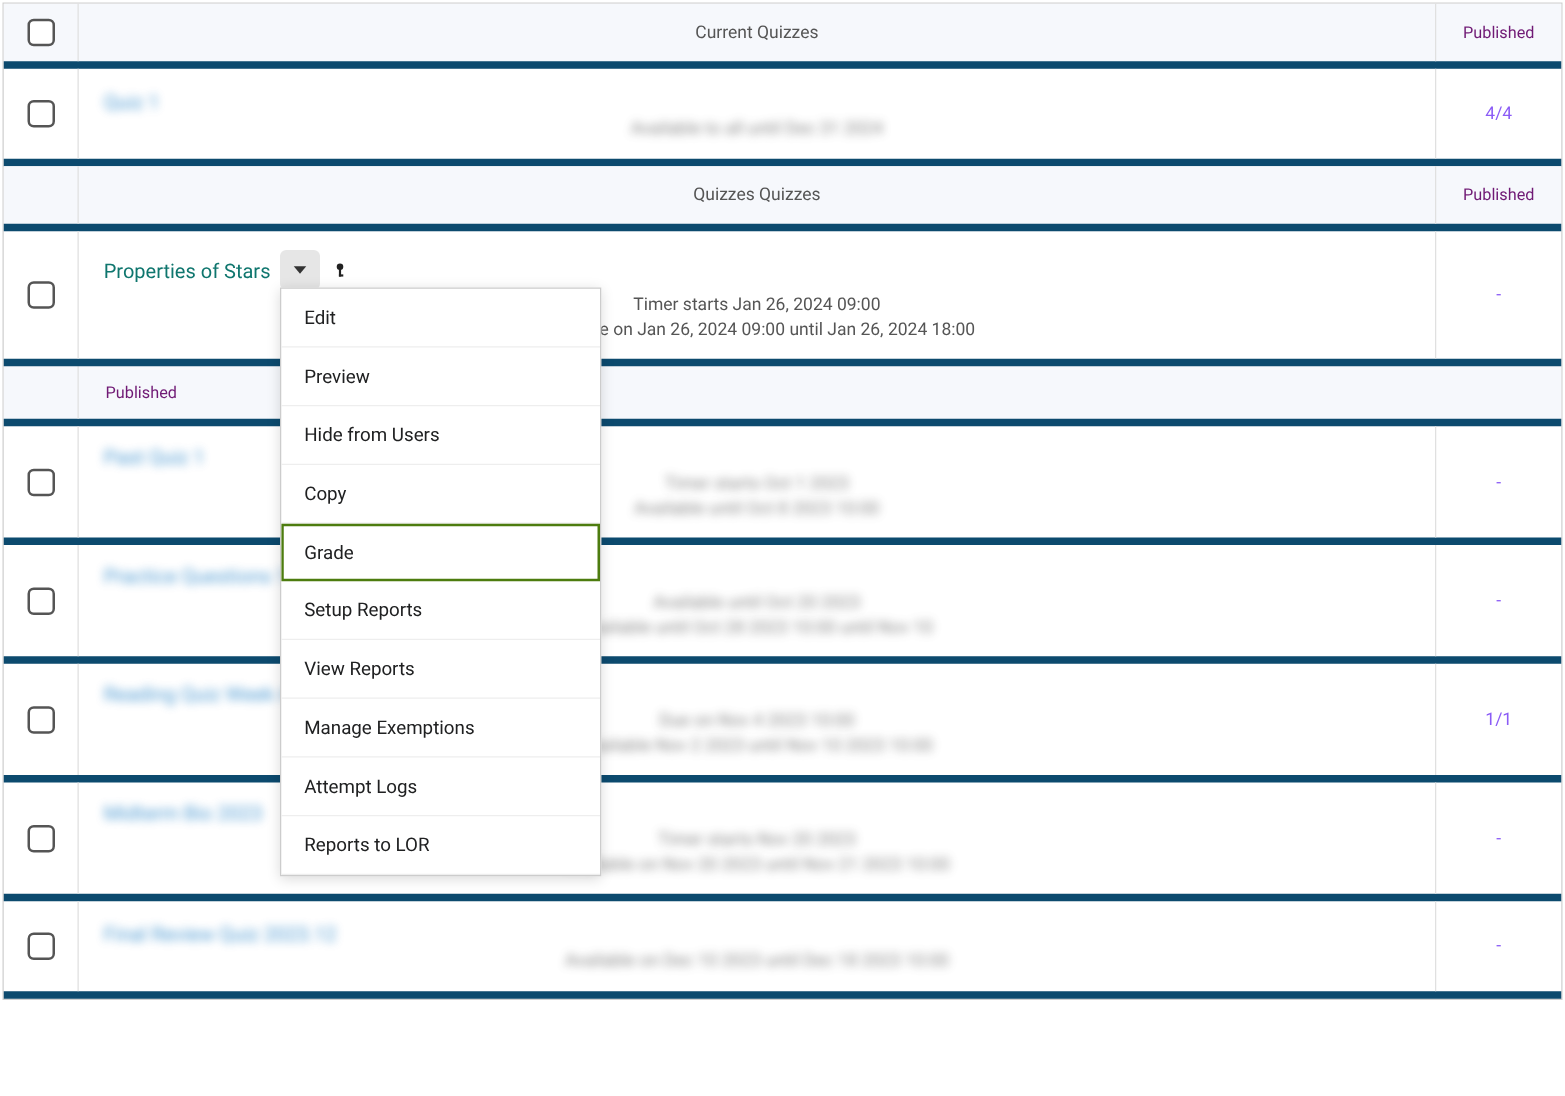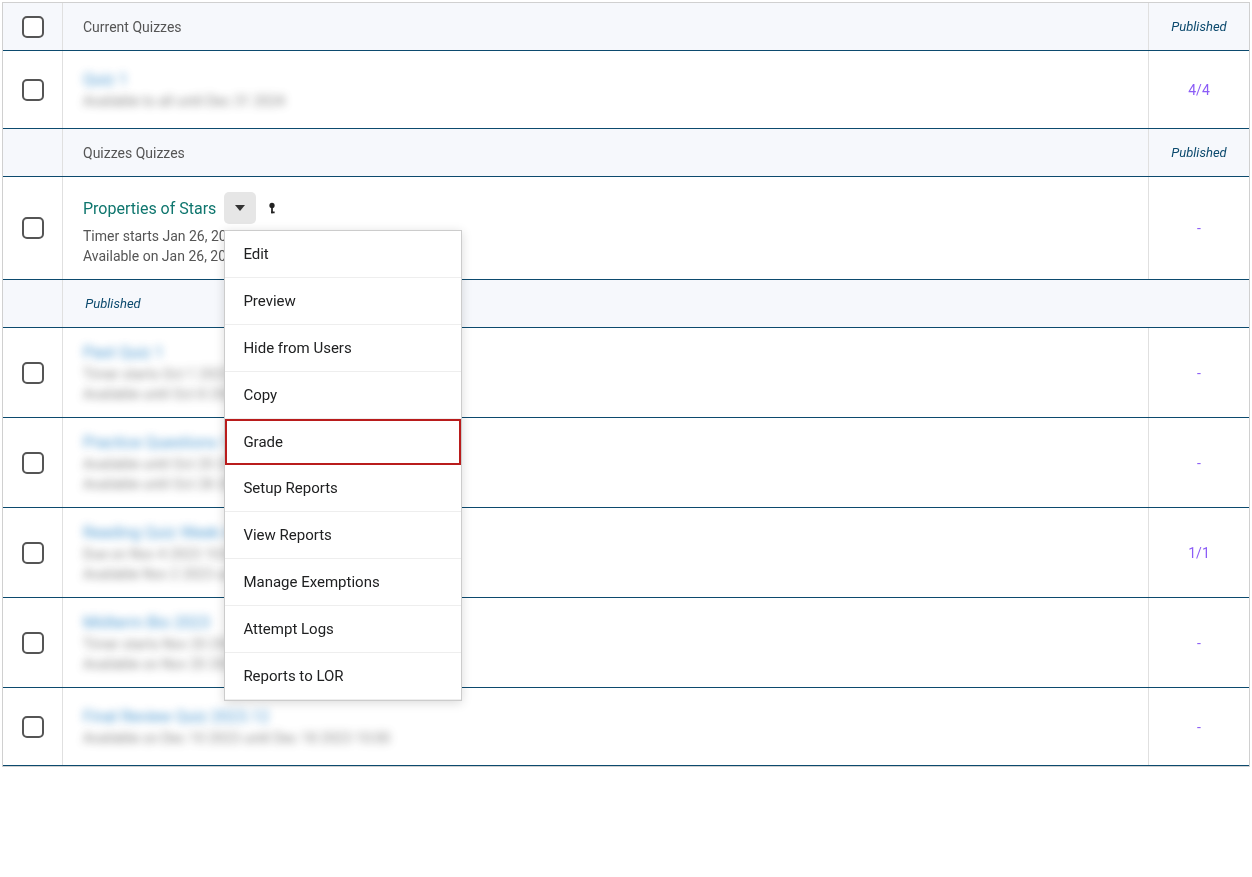--- a/index.html
+++ b/index.html
@@ -9,22 +9,23 @@
     color: #202122;
     font-size: 14px;
   }
   .container {
     border: 1px solid #d0d0d0;
     margin: 2px;
     background: #fff;
   }
   .row {
     display: flex;
-    border-bottom: 1px solid #0c4a6e;
+    border-bottom: 6px solid #0c4a6e;
     min-height: 48px;
+    text-align: center;
   }
   .cell-check {
     width: 60px;
     display: flex;
     align-items: center;
     justify-content: center;
     border-right: 1px solid #e0e0e0;
   }
   .cell-main {
     flex: 1;
@@ -44,22 +45,21 @@
   }
   .section-header {
     background: #f6f8fc;
   }
   .section-header .cell-main {
     font-size: 14px;
     color: #555;
   }
   .section-header .cell-pub {
     font-size: 13px;
-    color: #0c4a6e;
-    font-style: italic;
+    color: #701a75;
   }
   .checkbox {
     width: 22px;
     height: 22px;
     border: 2px solid #555;
     border-radius: 5px;
     background: #fff;
     cursor: pointer;
   }
   .quiz-title {
@@ -95,36 +95,36 @@
   .key-icon {
     display: inline-flex;
     width: 16px; height: 16px;
     align-items: center; justify-content: center;
   }
   .dropdown-menu {
     position: absolute;
     background: #fff;
     border: 1px solid #ccc;
     box-shadow: 0 2px 10px rgba(0,0,0,0.15);
-    width: 238px;
+    width: 257px;
     z-index: 100;
   }
   .dropdown-scroll {
     max-height: 560px;
     overflow-y: scroll;
   }
   .dropdown-item {
     padding: 14px 18px;
     font-size: 15px;
     color: #202122;
     border-bottom: 1px solid #eee;
     cursor: pointer;
   }
   .dropdown-item.highlighted {
-    border: 2px solid #b91c1c;
+    border: 2px solid #4d7c0f;
     padding: 12px 16px;
   }
   .dropdown-menu ::-webkit-scrollbar { width: 16px; }
   .dropdown-menu ::-webkit-scrollbar-thumb { background: #bbb; }
   .dropdown-menu ::-webkit-scrollbar-track { background: #eee; }
   .quiz-row { min-height: 78px; }
 </style>
 </head>
 <body>
 

